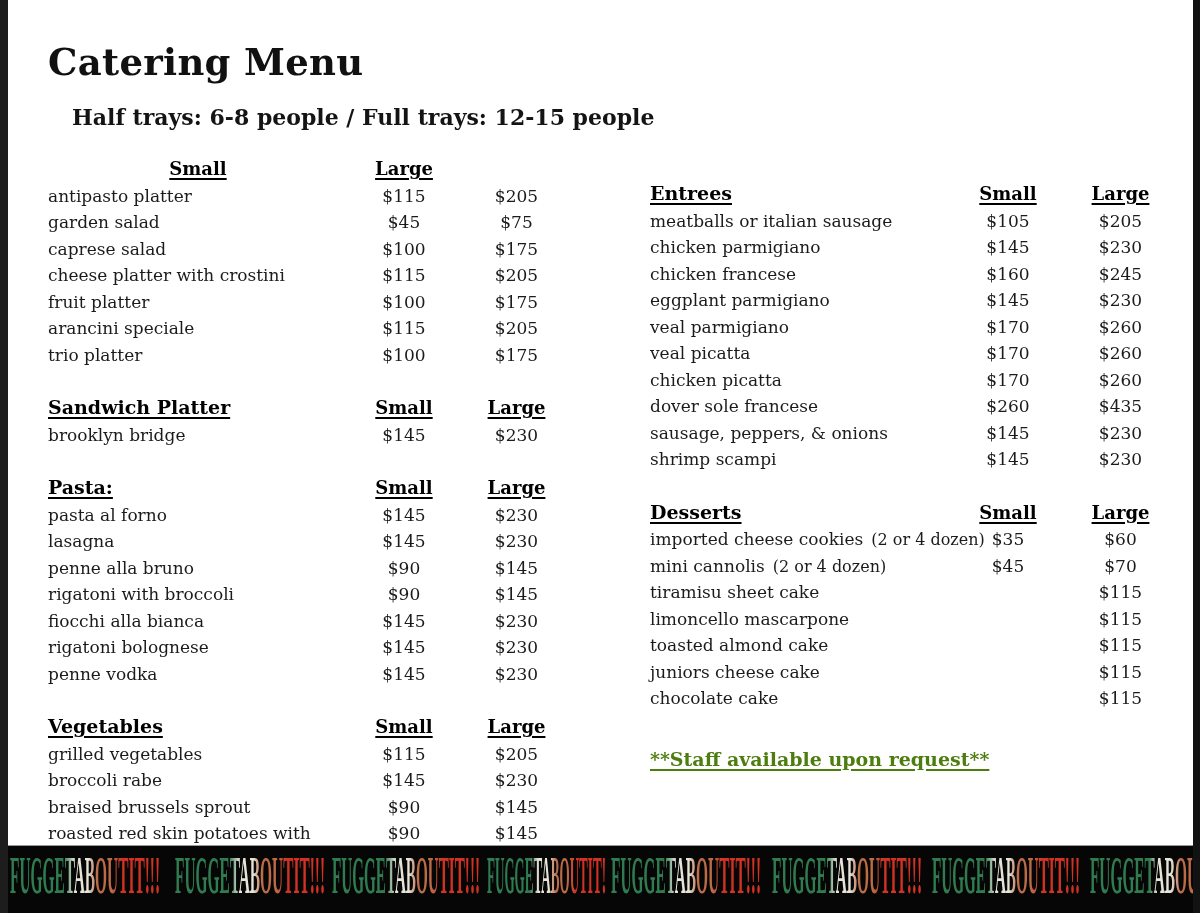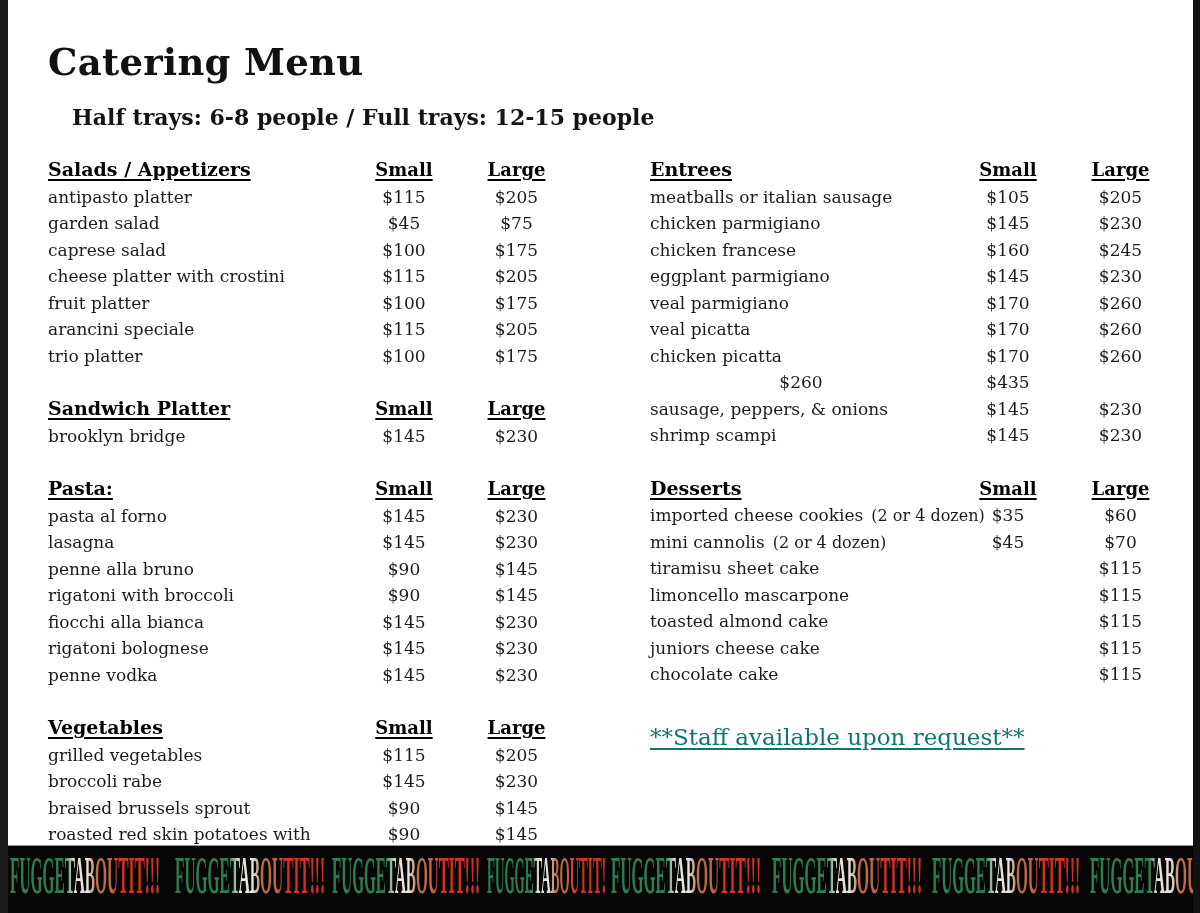--- a/index.html
+++ b/index.html
@@ -15,21 +15,21 @@
   h1.title{
     margin:24px 0 0 48px;font-size:37px;line-height:44px;font-weight:bold;
     color:#111;letter-spacing:.3px;
   }
   .subtitle{
     margin:22px 0 0 72px;font-size:22px;line-height:22px;font-weight:bold;color:#141414;
   }
   .columns{display:flex;margin:28px 0 0 48px;align-items:flex-start;}
   .col{flex:none;}
   .col.left{width:525px;--name-w:300px;}
-  .col.right{width:527px;margin-left:77px;--name-w:302px;}
+  .col.right{width:527px;margin-left:77px;margin-top:24px;--name-w:302px;}
 
   .menu-section{margin:0;}
   .menu-section + .menu-section{margin-top:26px;}
 
   .row{
     display:grid;grid-template-columns:var(--name-w) 112px 113px;
     line-height:26.5px;align-items:baseline;
   }
   .sec-title{
     margin:0;font-size:19px;font-weight:bold;color:#000;
@@ -40,21 +40,21 @@
     text-align:center;font-size:18px;font-weight:bold;color:#000;
     text-decoration:underline;text-underline-offset:3px;text-decoration-thickness:1.5px;
   }
   .item-name{font-size:17px;line-height:21px;}
   .item-name .note{font-size:16px;margin-left:8px;white-space:nowrap;}
   .col.right .item-name{white-space:nowrap;}
   .col.left .item-name{padding-right:6px;}
   .price{text-align:center;font-size:17px;}
 
   .staff-note{
-    margin-top:36px;font-size:23px;font-weight:normal;color:#0f766e;
+    margin-top:36px;font-size:19px;font-weight:bold;color:#4d7c0f;
     text-decoration:underline;text-underline-offset:3px;text-decoration-thickness:1.5px;
   }
 
   .footer{
     position:absolute;left:0;bottom:0;width:1200px;height:68px;background:#060606;
     border-top:1px solid #9a9a9a;box-sizing:border-box;z-index:4;
   }
   .footer svg{display:block;}
 </style>
 </head>
@@ -65,21 +65,20 @@
   <div class="edge right"></div>
 
   <div class="content">
     <h1 class="title">Catering Menu</h1>
     <div class="subtitle">Half trays: 6-8 people / Full trays: 12-15 people</div>
 
     <div class="columns">
       <div class="col left" id="col-left">
   <section class="menu-section">
     <div class="row header-row">
-      <h2 class="sec-title">Salads / Appetizers</h2>
       <div class="price-head">Small</div>
       <div class="price-head">Large</div>
     </div>
 
   <div class="row item-row">
     <div class="item-name"><span>antipasto platter</span></div>
     <div class="price">$115</div>
     <div class="price">$205</div>
   </div>
 
@@ -261,20 +260,21 @@
     <div class="price">$260</div>
   </div>
 
   <div class="row item-row">
     <div class="item-name"><span>chicken picatta</span></div>
     <div class="price">$170</div>
     <div class="price">$260</div>
   </div>
 
   <div class="row item-row">
+    <div class="item-name"><span>dover sole francese</span></div>
     <div class="price">$260</div>
     <div class="price">$435</div>
   </div>
 
   <div class="row item-row">
     <div class="item-name"><span>sausage, peppers, &amp; onions</span></div>
     <div class="price">$145</div>
     <div class="price">$230</div>
   </div>
 

